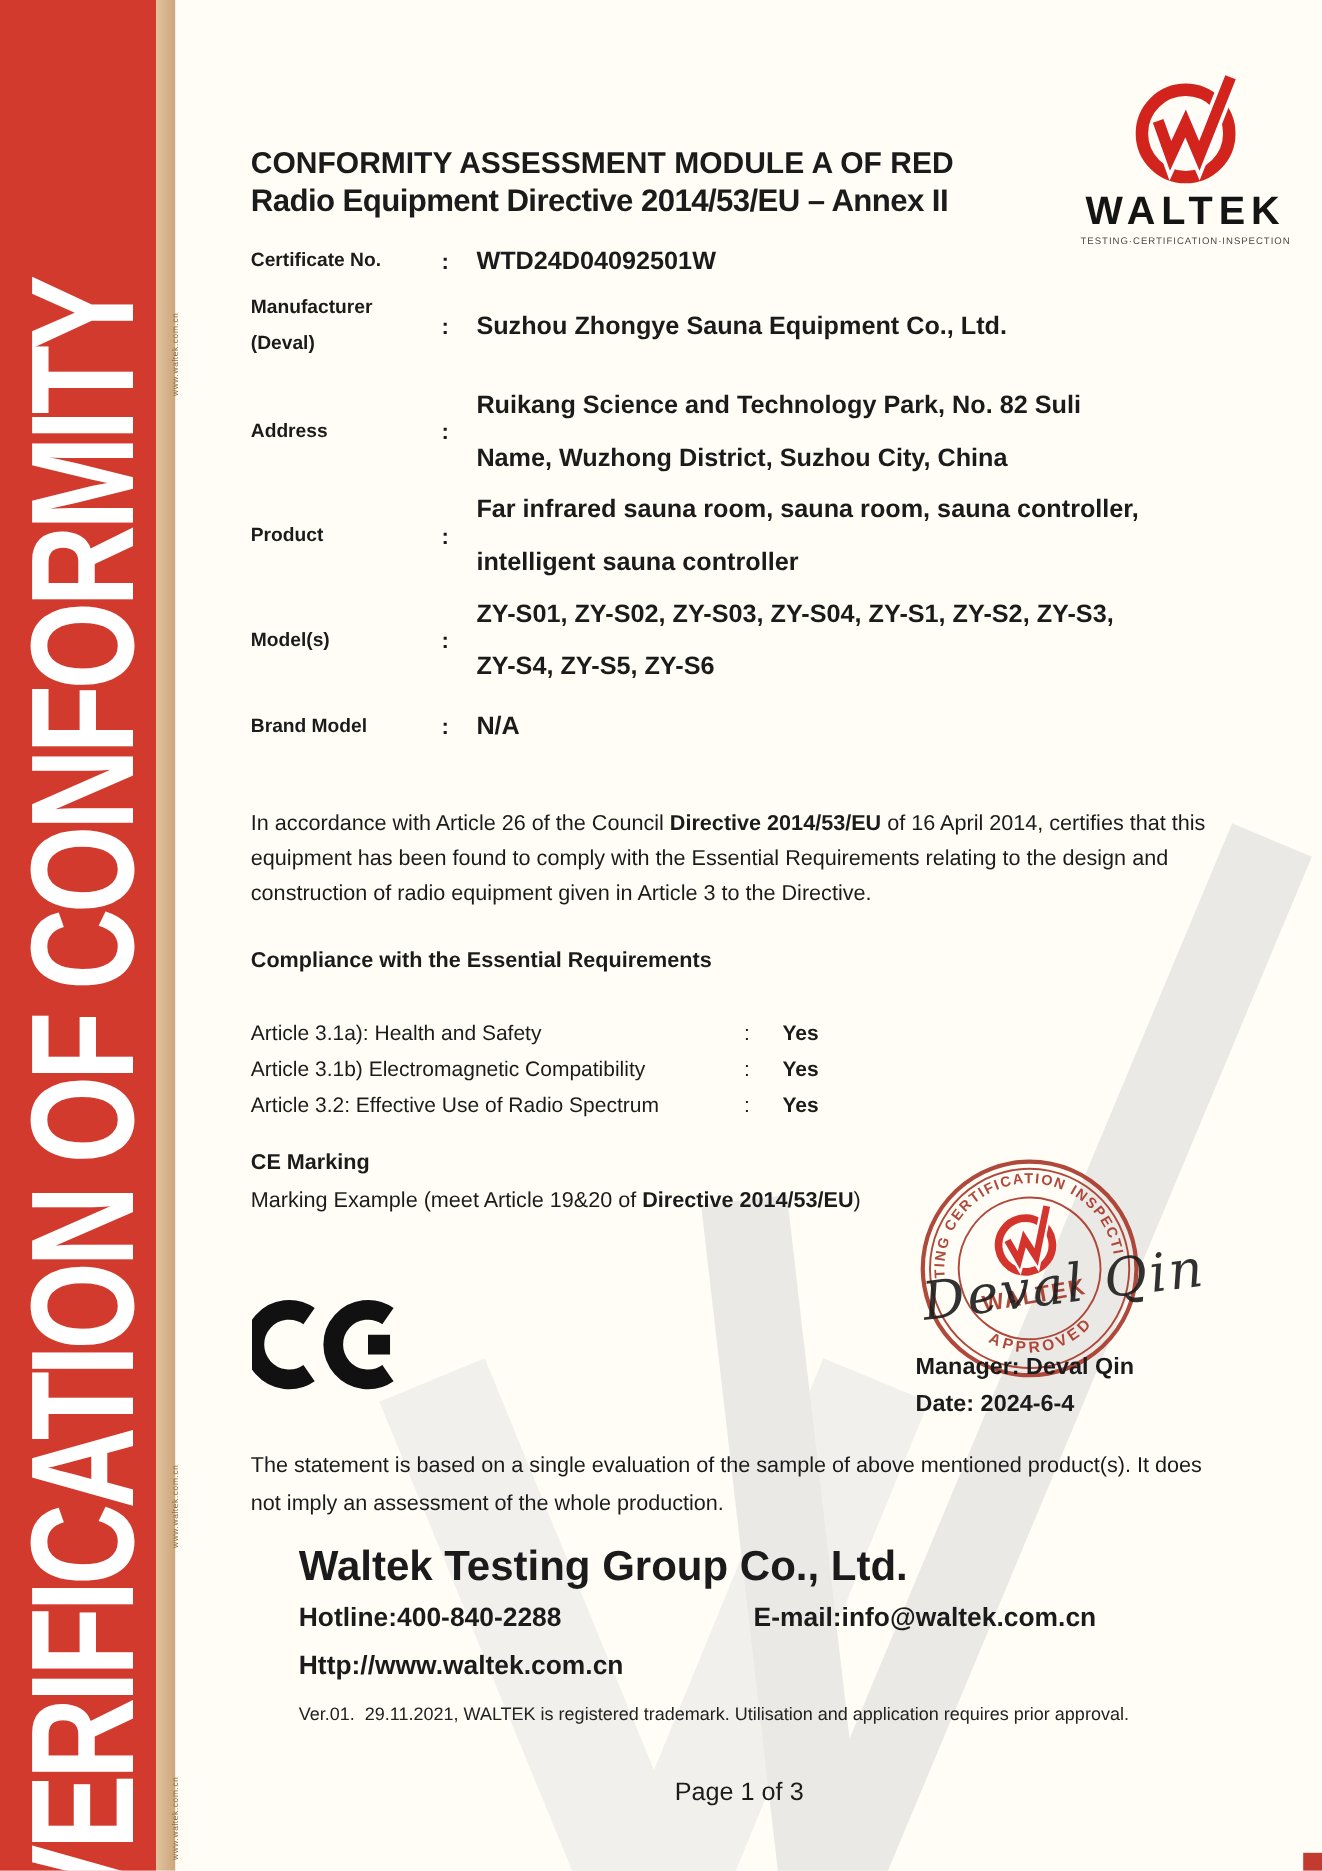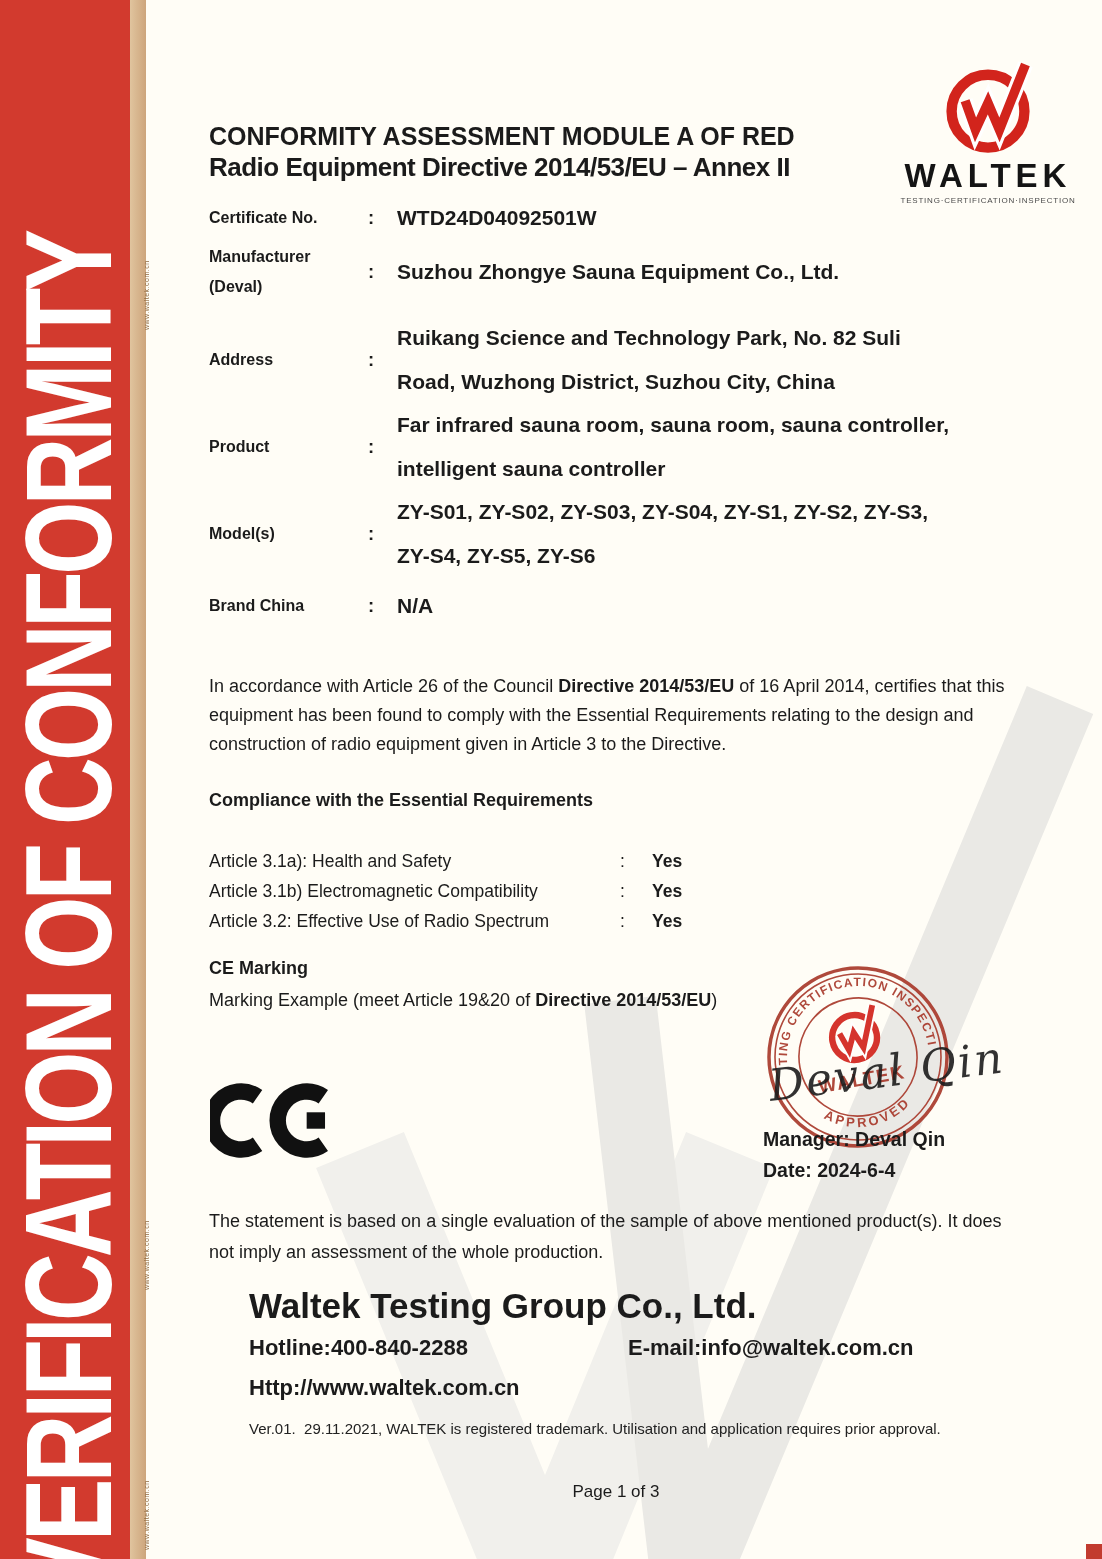--- a/index.html
+++ b/index.html
@@ -52,21 +52,21 @@
   .signature{position:absolute;left:768px;top:1046px;width:230px;z-index:2;
        font-family:"DejaVu Serif",serif;font-style:italic;font-size:44px;color:#1c1c1c;
        transform:rotate(-7deg);letter-spacing:2px;opacity:.9;white-space:nowrap;}
   .approval-line{position:absolute;left:763px;font-size:19.5px;font-weight:bold;z-index:2;}
 
   
   .statement{position:absolute;left:209px;top:1206px;width:808px;font-size:18px;line-height:31px;z-index:1;}
   .company{position:absolute;left:249px;top:1286px;font-size:35px;font-weight:bold;z-index:1;}
   .contact{position:absolute;font-size:22px;font-weight:bold;z-index:1;}
   .version-note{position:absolute;left:249px;top:1420px;font-size:15px;color:#222;white-space:pre-wrap;z-index:1;}
-  .page-number{position:absolute;left:130px;top:1482px;width:972px;text-align:center;font-size:17px;z-index:1;}
+  .page-number{position:absolute;left:130px;top:1482px;width:972px;text-align:center;font-size:21px;z-index:1;}
   .corner-patch{position:absolute;left:1086px;top:1544px;width:16px;height:15px;background:#c23b2f;z-index:1;}
 </style>
 </head>
 <body>
 
 <div id="page">
 
   <svg width="0" height="0" style="position:absolute">
     <defs>
       <symbol id="waltek-mark" viewBox="0 0 100 100">
@@ -121,21 +121,21 @@
       </div>
   </div>
 
   <div class="field" style="top:316px">
     <div class="f-label">
         <div>Address</div>
       </div>
     <div class="f-colon">:</div>
     <div class="f-value">
       <div>Ruikang Science and Technology Park, No. 82 Suli</div>
-        <div>Road, Wuzhong District, Suzhou City, China</div>
+        <div>Name, Wuzhong District, Suzhou City, China</div>
     </div>
   </div>
 
   <div class="field" style="top:403px">
     <div class="f-label">
         <div>Product</div>
       </div>
     <div class="f-colon">:</div>
     <div class="f-value">
       <div>Far infrared sauna room, sauna room, sauna controller,</div>
@@ -149,21 +149,21 @@
       </div>
     <div class="f-colon">:</div>
     <div class="f-value">
       <div>ZY-S01, ZY-S02, ZY-S03, ZY-S04, ZY-S1, ZY-S2, ZY-S3,</div>
         <div>ZY-S4, ZY-S5, ZY-S6</div>
     </div>
   </div>
 
   <div class="field" style="top:584px">
     <div class="f-label">
-        <div>Brand China</div>
+        <div>Brand Model</div>
       </div>
     <div class="f-colon">:</div>
     <div class="f-value">
         <div>N/A</div>
       </div>
   </div>
 
   <div class="intro"><span>In accordance with Article 26 of the Council </span><b>Directive 2014/53/EU</b><span> of 16 April 2014, certifies that this equipment has been found to comply with the Essential Requirements relating to the design and construction of radio equipment given in Article 3 to the Directive.</span></div>
 
   <div class="section-heading" style="top:790px">Compliance with the Essential Requirements</div>

